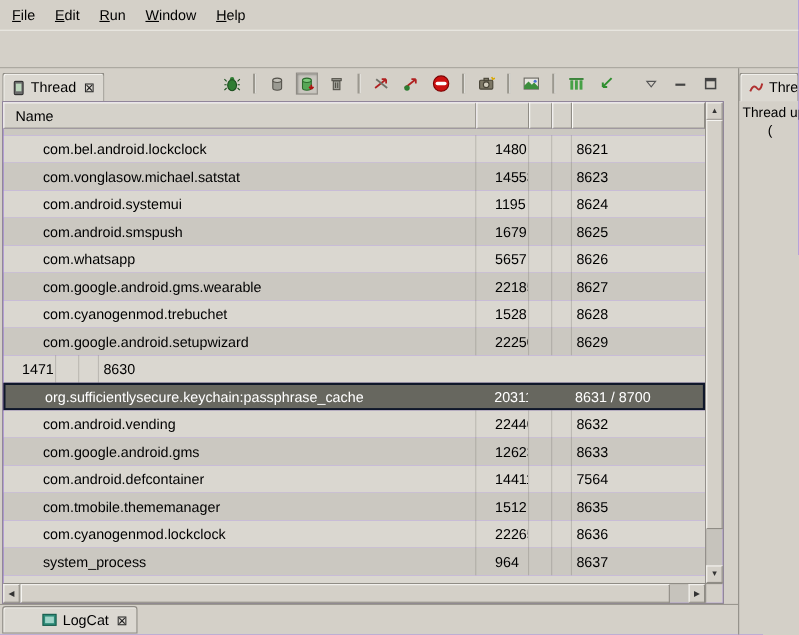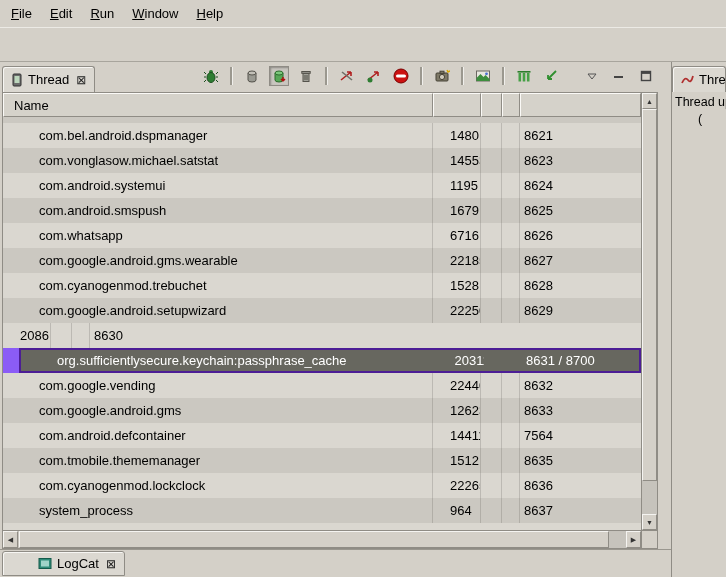--- a/index.html
+++ b/index.html
@@ -36,21 +36,21 @@
       border-top:1px solid #fbfaf7;border-left:1px solid #fbfaf7;border-right:1px solid #8f8c85;border-bottom:1px solid #8f8c85;
       overflow:hidden;white-space:nowrap;}
   .w-name{width:430px;} .w-pid{width:48px;} .w-a{width:21px;} .w-b{width:18px;} .w-port{width:121px;padding-left:4px;}
 
   .tbody{position:absolute;left:0;top:24px;width:638px;height:413px;overflow:hidden;}
   .prestripe{height:6px;background:#cbc8c1;}
   .poststripe{height:7px;background:#dad7d0;}
   .trow{display:flex;height:25px;box-sizing:border-box;}
   .trow.even{background:#dad7d0;}
   .trow.odd{background:#cbc8c1;align-items:center;}
-  .trow.selected{background:#67675f;color:#fff;border:2px solid #4c1d95;margin-left:16px;}
+  .trow.selected{background:#67675f;color:#fff;border:2px solid #0f172a;}
   .cell{box-sizing:border-box;height:100%;display:flex;align-items:center;overflow:hidden;white-space:nowrap;
         border-right:1px solid rgba(100,97,90,.25);}
   .trow.selected .cell{border-right:none;}
   .col-name{width:430px;padding-left:36px;}
   .col-pid{width:48px;padding-left:17px;}
   .col-a{width:21px;} .col-b{width:18px;}
   .col-port{width:121px;padding-left:4px;border-right:none;}
 
   
   .vscroll{position:absolute;right:0;top:0;width:16px;height:437px;background:#c6c3bc;border-left:1px solid #8f8c85;box-sizing:border-box;}
@@ -219,21 +219,21 @@
         <div class="th w-pid"></div>
         <div class="th w-a"></div>
         <div class="th w-b"></div>
         <div class="th w-port"></div>
       </div>
 
       <div class="tbody">
         <div class="prestripe"></div>
 
       <div class="trow even">
-            <div class="cell col-name">com.bel.android.dspmanager</div>
+            <div class="cell col-name">com.bel.android.lockclock</div>
             <div class="cell col-pid">1480</div>
             <div class="cell col-a"></div>
             <div class="cell col-b"></div>
             <div class="cell col-port">8621</div>
           </div>
           <div class="trow odd">
             <div class="cell col-name">com.vonglasow.michael.satstat</div>
             <div class="cell col-pid">14553</div>
             <div class="cell col-a"></div>
             <div class="cell col-b"></div>
@@ -248,21 +248,21 @@
           </div>
           <div class="trow odd">
             <div class="cell col-name">com.android.smspush</div>
             <div class="cell col-pid">1679</div>
             <div class="cell col-a"></div>
             <div class="cell col-b"></div>
             <div class="cell col-port">8625</div>
           </div>
           <div class="trow even">
             <div class="cell col-name">com.whatsapp</div>
-            <div class="cell col-pid">6716</div>
+            <div class="cell col-pid">5657</div>
             <div class="cell col-a"></div>
             <div class="cell col-b"></div>
             <div class="cell col-port">8626</div>
           </div>
           <div class="trow odd">
             <div class="cell col-name">com.google.android.gms.wearable</div>
             <div class="cell col-pid">22185</div>
             <div class="cell col-a"></div>
             <div class="cell col-b"></div>
             <div class="cell col-port">8627</div>
@@ -275,34 +275,34 @@
             <div class="cell col-port">8628</div>
           </div>
           <div class="trow odd">
             <div class="cell col-name">com.google.android.setupwizard</div>
             <div class="cell col-pid">22250</div>
             <div class="cell col-a"></div>
             <div class="cell col-b"></div>
             <div class="cell col-port">8629</div>
           </div>
           <div class="trow even">
-            <div class="cell col-pid">2086</div>
+            <div class="cell col-pid">1471</div>
             <div class="cell col-a"></div>
             <div class="cell col-b"></div>
             <div class="cell col-port">8630</div>
           </div>
           <div class="trow odd selected">
             <div class="cell col-name">org.sufficientlysecure.keychain:passphrase_cache</div>
             <div class="cell col-pid">20311</div>
             <div class="cell col-a"></div>
             <div class="cell col-b"></div>
             <div class="cell col-port">8631 / 8700</div>
           </div>
           <div class="trow even">
-            <div class="cell col-name">com.google.vending</div>
+            <div class="cell col-name">com.android.vending</div>
             <div class="cell col-pid">22440</div>
             <div class="cell col-a"></div>
             <div class="cell col-b"></div>
             <div class="cell col-port">8632</div>
           </div>
           <div class="trow odd">
             <div class="cell col-name">com.google.android.gms</div>
             <div class="cell col-pid">12623</div>
             <div class="cell col-a"></div>
             <div class="cell col-b"></div>

